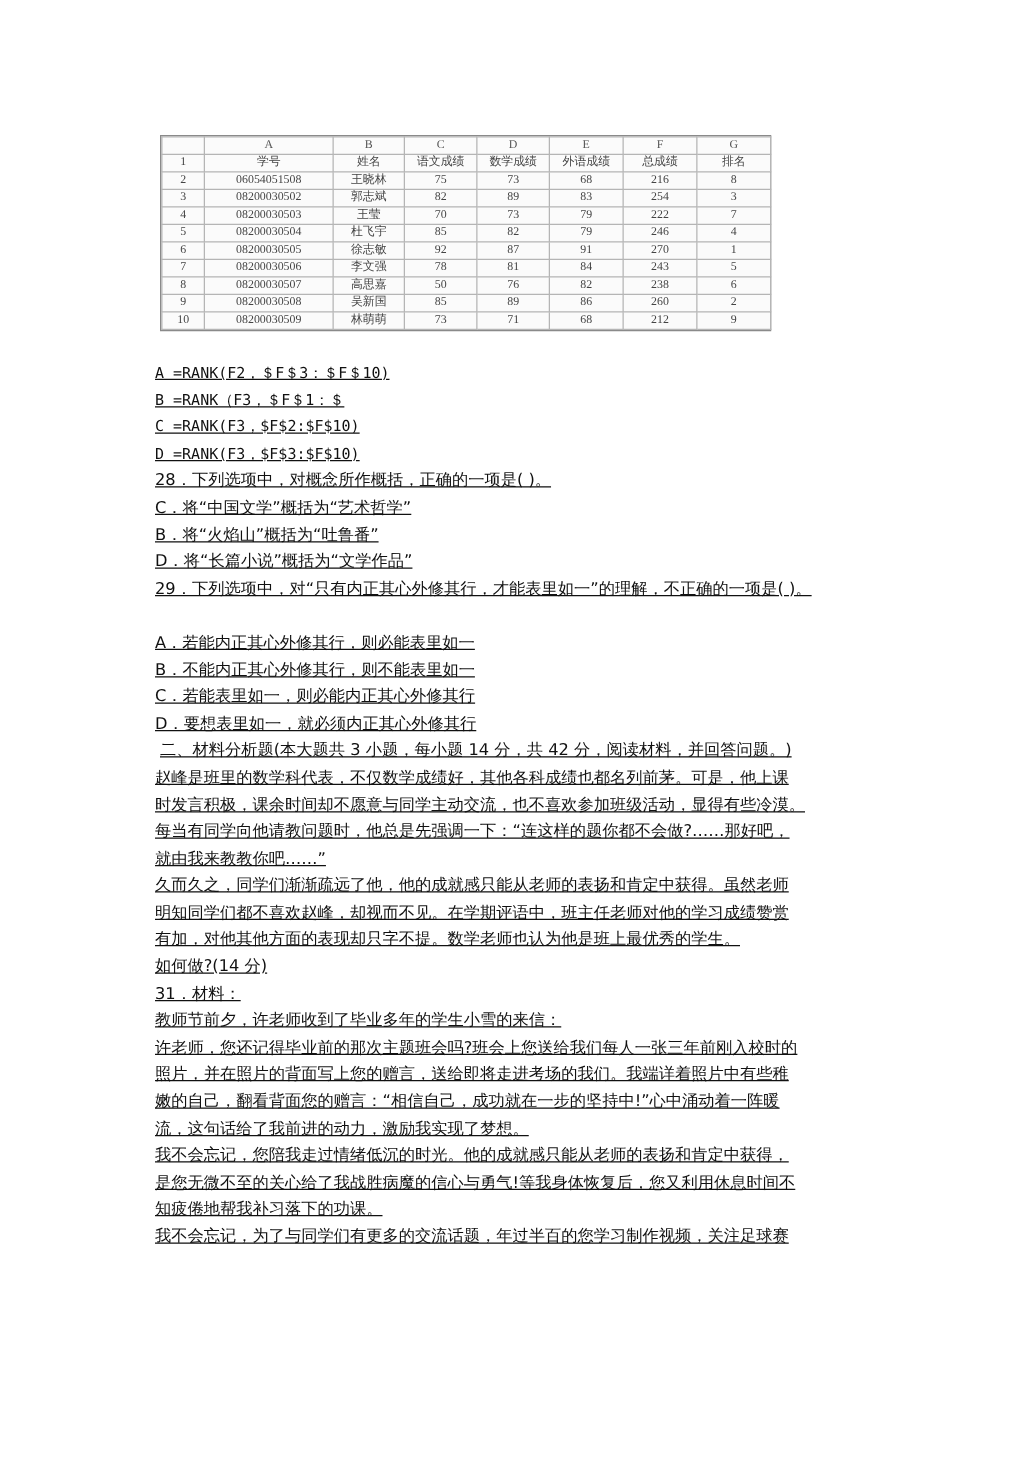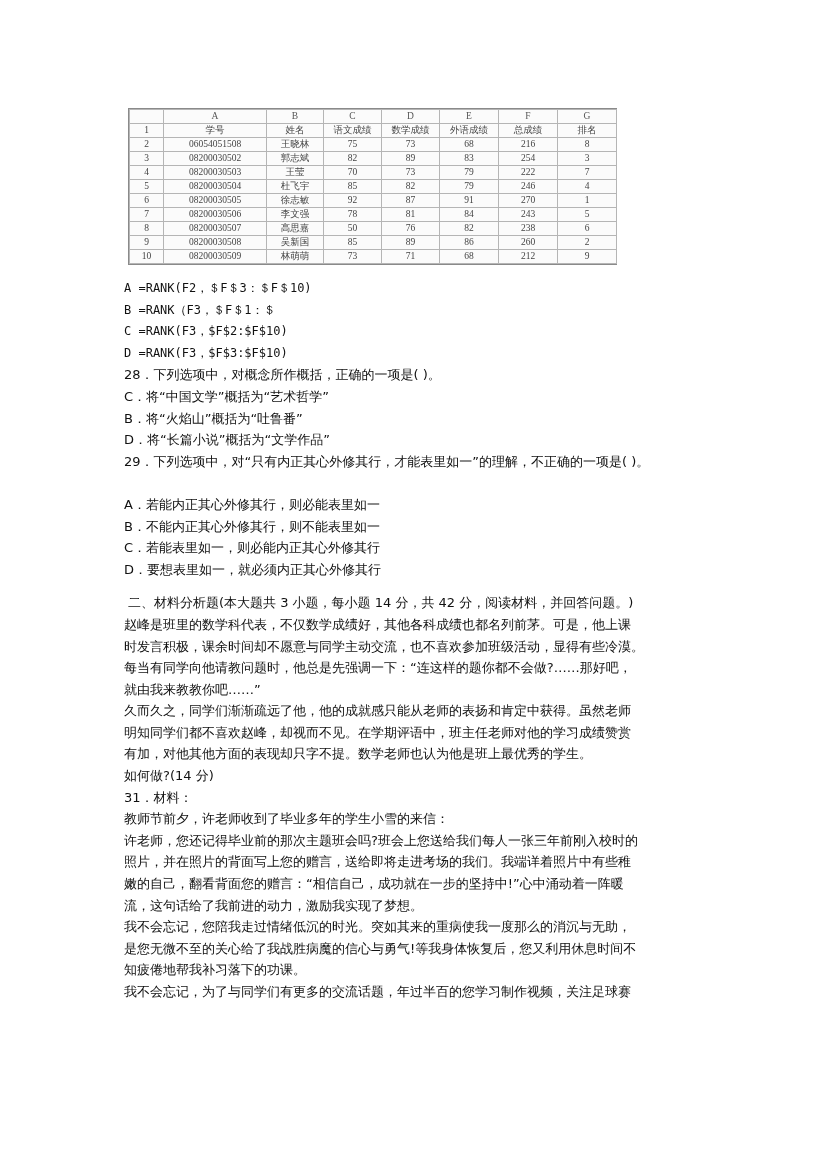--- a/index.html
+++ b/index.html
@@ -6,26 +6,26 @@
   body { width: 827px; height: 1170px; position: relative; overflow: hidden;
          font-family: "DejaVu Sans", sans-serif; color: #111; }
   .sheet { position: absolute; left: 128px; top: 108px; width: 487px;
            border: 1px solid #8a8a8a; background: #fbfbfb; }
   .sheet table { border-collapse: collapse; width: 100%; table-layout: fixed;
                  font-family: "Liberation Serif", serif; font-size: 9.5px; color: #444; }
   .sheet td { border: 1px solid #b5b5b5; height: 13px; line-height: 13px; padding: 0;
               text-align: center; white-space: nowrap; overflow: hidden; }
   .sheet tr.colhdr td { color: #555; }
   .sheet td.rn { text-align: center; }
-  .content { position: absolute; left: 124px; top: 278px; width: 640px;
-             font-family: "DejaVu Sans", sans-serif; font-size: 13px; line-height: 21.6px; color: #111; }
+  .content { position: absolute; left: 124px; top: 288px; width: 640px;
+             font-family: "DejaVu Sans", sans-serif; font-size: 13px; line-height: 21.6px; color: #111; text-decoration: underline; }
   .line { white-space: nowrap; height: 21.6px; }
   .mono { font-family: "DejaVu Sans Mono", monospace; font-size: 12px; }
   .gap { height: 21.6px; }
-  .indent { padding-left: 4px; margin-top: 12px; }
+  .indent { padding-left: 4px; }
 </style>
 </head>
 <body>
 
 <div class="sheet">
   <table>
     <colgroup>
       <col style="width:34px">
         <col style="width:103px">
         <col style="width:57px">
@@ -178,17 +178,17 @@
   <div class="line">明知同学们都不喜欢赵峰，却视而不见。在学期评语中，班主任老师对他的学习成绩赞赏</div>
   <div class="line">有加，对他其他方面的表现却只字不提。数学老师也认为他是班上最优秀的学生。</div>
   <div class="line">如何做?(14 分)</div>
 
   <div class="line">31．材料：</div>
   <div class="line">教师节前夕，许老师收到了毕业多年的学生小雪的来信：</div>
   <div class="line">许老师，您还记得毕业前的那次主题班会吗?班会上您送给我们每人一张三年前刚入校时的</div>
   <div class="line">照片，并在照片的背面写上您的赠言，送给即将走进考场的我们。我端详着照片中有些稚</div>
   <div class="line">嫩的自己，翻看背面您的赠言：“相信自己，成功就在一步的坚持中!”心中涌动着一阵暖</div>
   <div class="line">流，这句话给了我前进的动力，激励我实现了梦想。</div>
-  <div class="line">我不会忘记，您陪我走过情绪低沉的时光。突如其来的重病使我一度那么的消沉与无助，</div>
+  <div class="line">我不会忘记，您陪我走过情绪低沉的时光。他的成就感只能从老师的表扬和肯定中获得，</div>
   <div class="line">是您无微不至的关心给了我战胜病魔的信心与勇气!等我身体恢复后，您又利用休息时间不</div>
   <div class="line">知疲倦地帮我补习落下的功课。</div>
   <div class="line">我不会忘记，为了与同学们有更多的交流话题，年过半百的您学习制作视频，关注足球赛</div>
 </div>
 
 </body></html>

